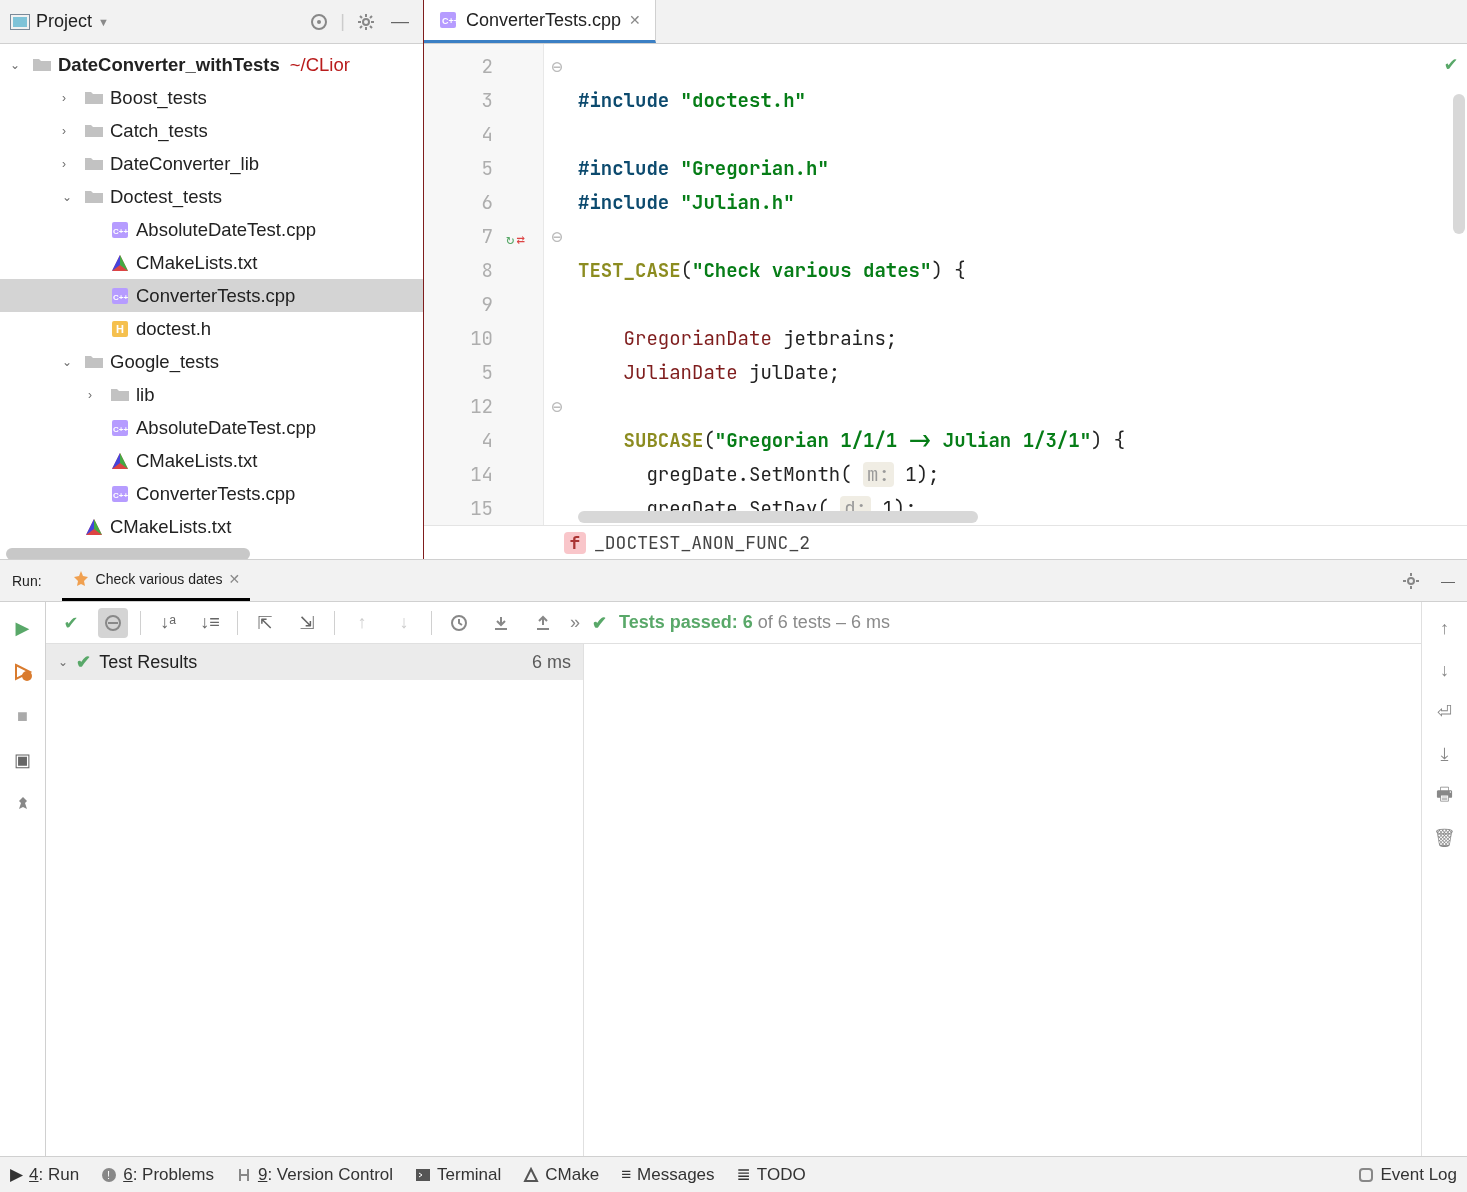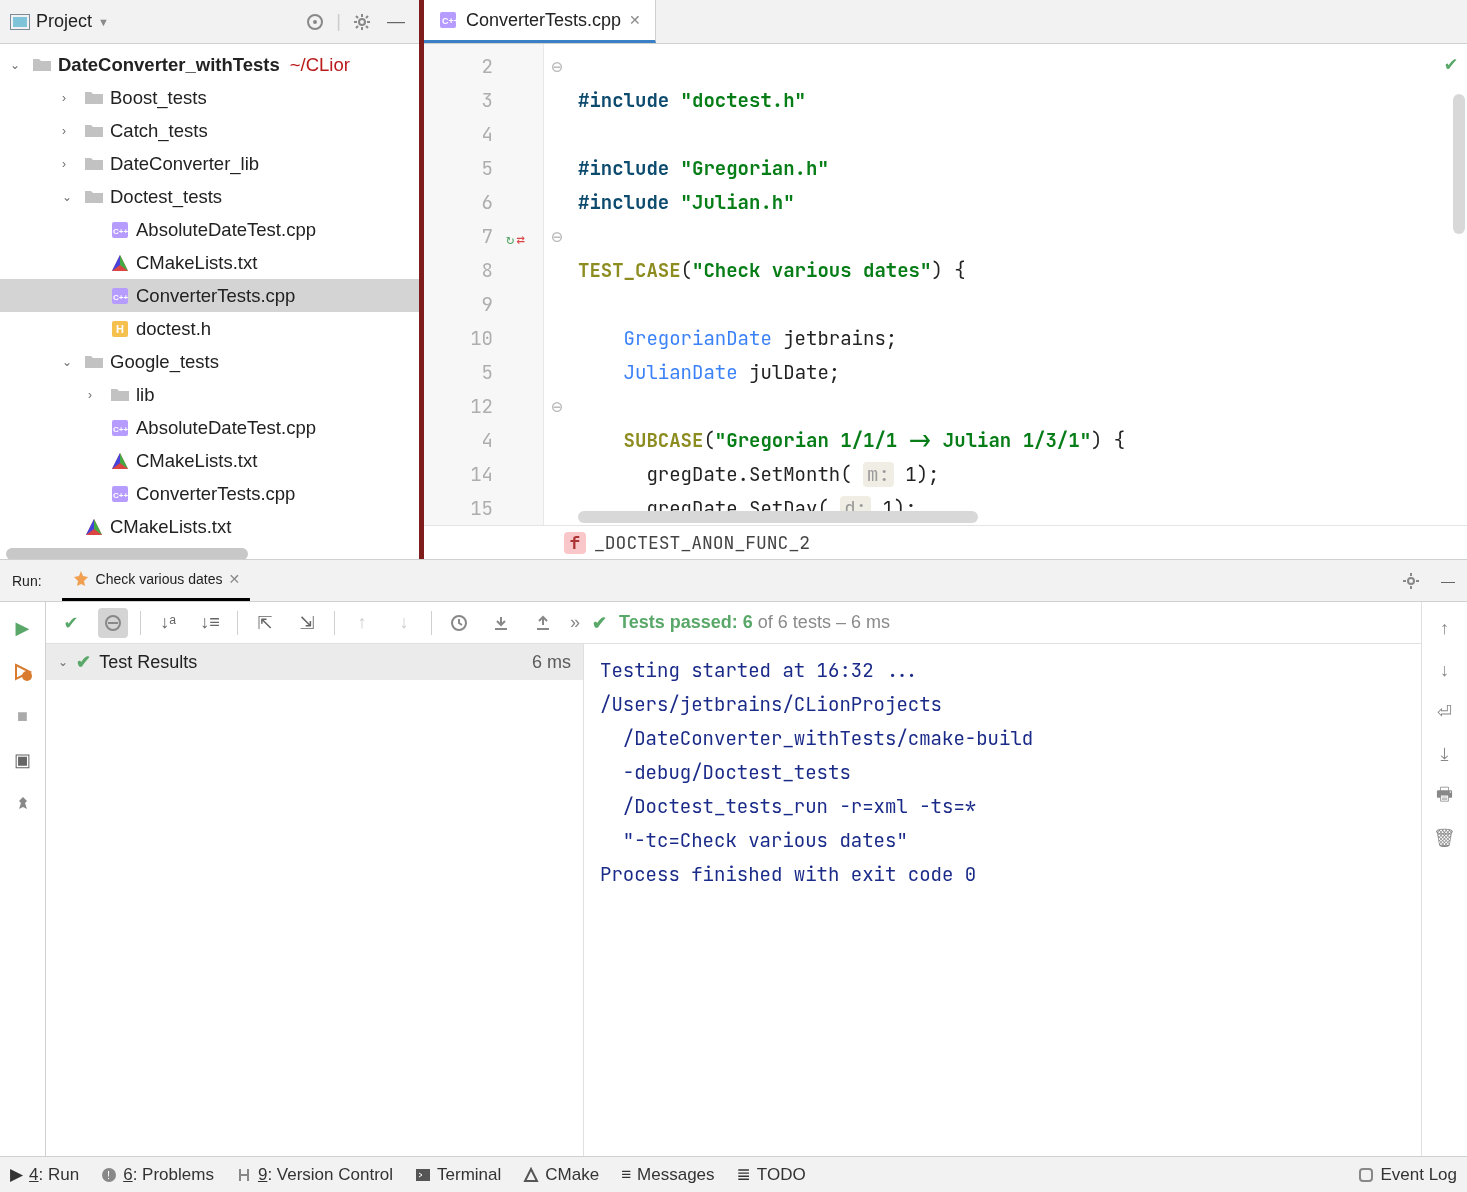--- a/index.html
+++ b/index.html
@@ -15,21 +15,21 @@
   flex-direction: column;
 }
 .ide-main {
   display: flex;
   height: 560px;
   border-bottom: 1px solid #d0d0d0;
 }
 
 .project-panel {
   width: 424px;
-  border-right: 5px solid #7f1d1d;
+  border-right: 1px solid #7f1d1d;
   background: #fff;
   display: flex;
   flex-direction: column;
 }
 .project-header {
   height: 44px;
   display: flex;
   align-items: center;
   padding: 0 10px;
   border-bottom: 1px solid #d0d0d0;
@@ -61,21 +61,21 @@
 .tab .close { color:#8a8a8a; cursor:pointer; font-size:14px; }
 .editor-body { flex:1; display:flex; position:relative; font-family: "JetBrains Mono","Consolas",monospace; font-size:19px; overflow:hidden; }
 .gutter { width: 120px; background:#f7f7f7; border-right:1px solid #e8e8e8; text-align:right; padding:6px 50px 0 0; color:#aeaeae; line-height:34px; position:relative;}
 .gutter .ln { height:34px; }
 .gutter .marker { position:absolute; left:82px; width:30px; display:flex; gap:2px; }
 .fold-col { width:26px; background:#fff; padding-top:6px; color:#bcbcbc; line-height:34px; text-align:center; }
 .code { flex:1; padding:6px 0 0 8px; line-height:34px; white-space:pre; position:relative; overflow:hidden;}
 .kw { color:#0c4a6e; font-weight:600; }
 .mac { color:#8c8c20; font-weight:700; }
 .str { color:#067d17; font-weight:600; }
-.typ { color:#3b82f6; }
+.typ { color:#7f1d1d; }
 .par { color:#9a9a9a; background:#f0ede4; border-radius:4px; padding:0 4px; }
 .editor-status { height:34px; border-top:1px solid #e4e4e4; display:flex; align-items:center; padding-left:140px; gap:8px; font-family:"JetBrains Mono",monospace; font-size:18px; color:#444;}
 .editor-status .badge { background:#f9c6ca; color:#a33; width:22px;height:22px;display:inline-flex;align-items:center;justify-content:center;border-radius:4px;font-weight:600;}
 .ok-mark { position:absolute; top:6px; right:10px; color:#59a869; font-size:20px; font-weight:bold; }
 .code-hscroll { position:absolute; bottom:2px; left:8px; width:400px; height:12px; background:#d8d8d8; border-radius:6px; }
 .editor-vscroll { position:absolute; top:50px; right:2px; width:12px; height:140px; background:#d8d8d8; border-radius:6px; }
 
 .run-panel { flex:1; display:flex; flex-direction:column; background:#fff; }
 .run-header { height:42px; display:flex; align-items:center; border-bottom:1px solid #d0d0d0; padding:0 12px; gap:20px; background:#f2f2f2; font-size:14px;}
 .run-header .run-tab { display:flex;align-items:center; gap:6px; padding:0 10px; height:100%; border-bottom:3px solid #000000;}
@@ -460,27 +460,20 @@
       </div>
       <div class="run-content">
         <div class="results-tree">
           <div class="results-row">
             <span style="color:#6e6e6e;font-size:12px;">⌄</span>
             <span style="color:#59a869;font-weight:bold;">✔</span>
             <span>Test Results</span>
             <span class="time">6 ms</span>
           </div>
         </div>
-        <div class="console" id="console">Testing started at 16:32 ...
-/Users/jetbrains/CLionProjects
-  /DateConverter_withTests/cmake-build
-  -debug/Doctest_tests
-  /Doctest_tests_run -r=xml -ts=*
-  "-tc=Check various dates"
-Process finished with exit code 0</div>
       </div>
     </div>
     <div class="run-right-gutter">
       <div class="g-btn">↑</div>
       <div class="g-btn">↓</div>
       <div class="g-btn">⏎</div>
       <div class="g-btn">⤓</div>
       <div class="g-btn">🖶</div>
       <div class="g-btn">🗑</div>
     </div>

